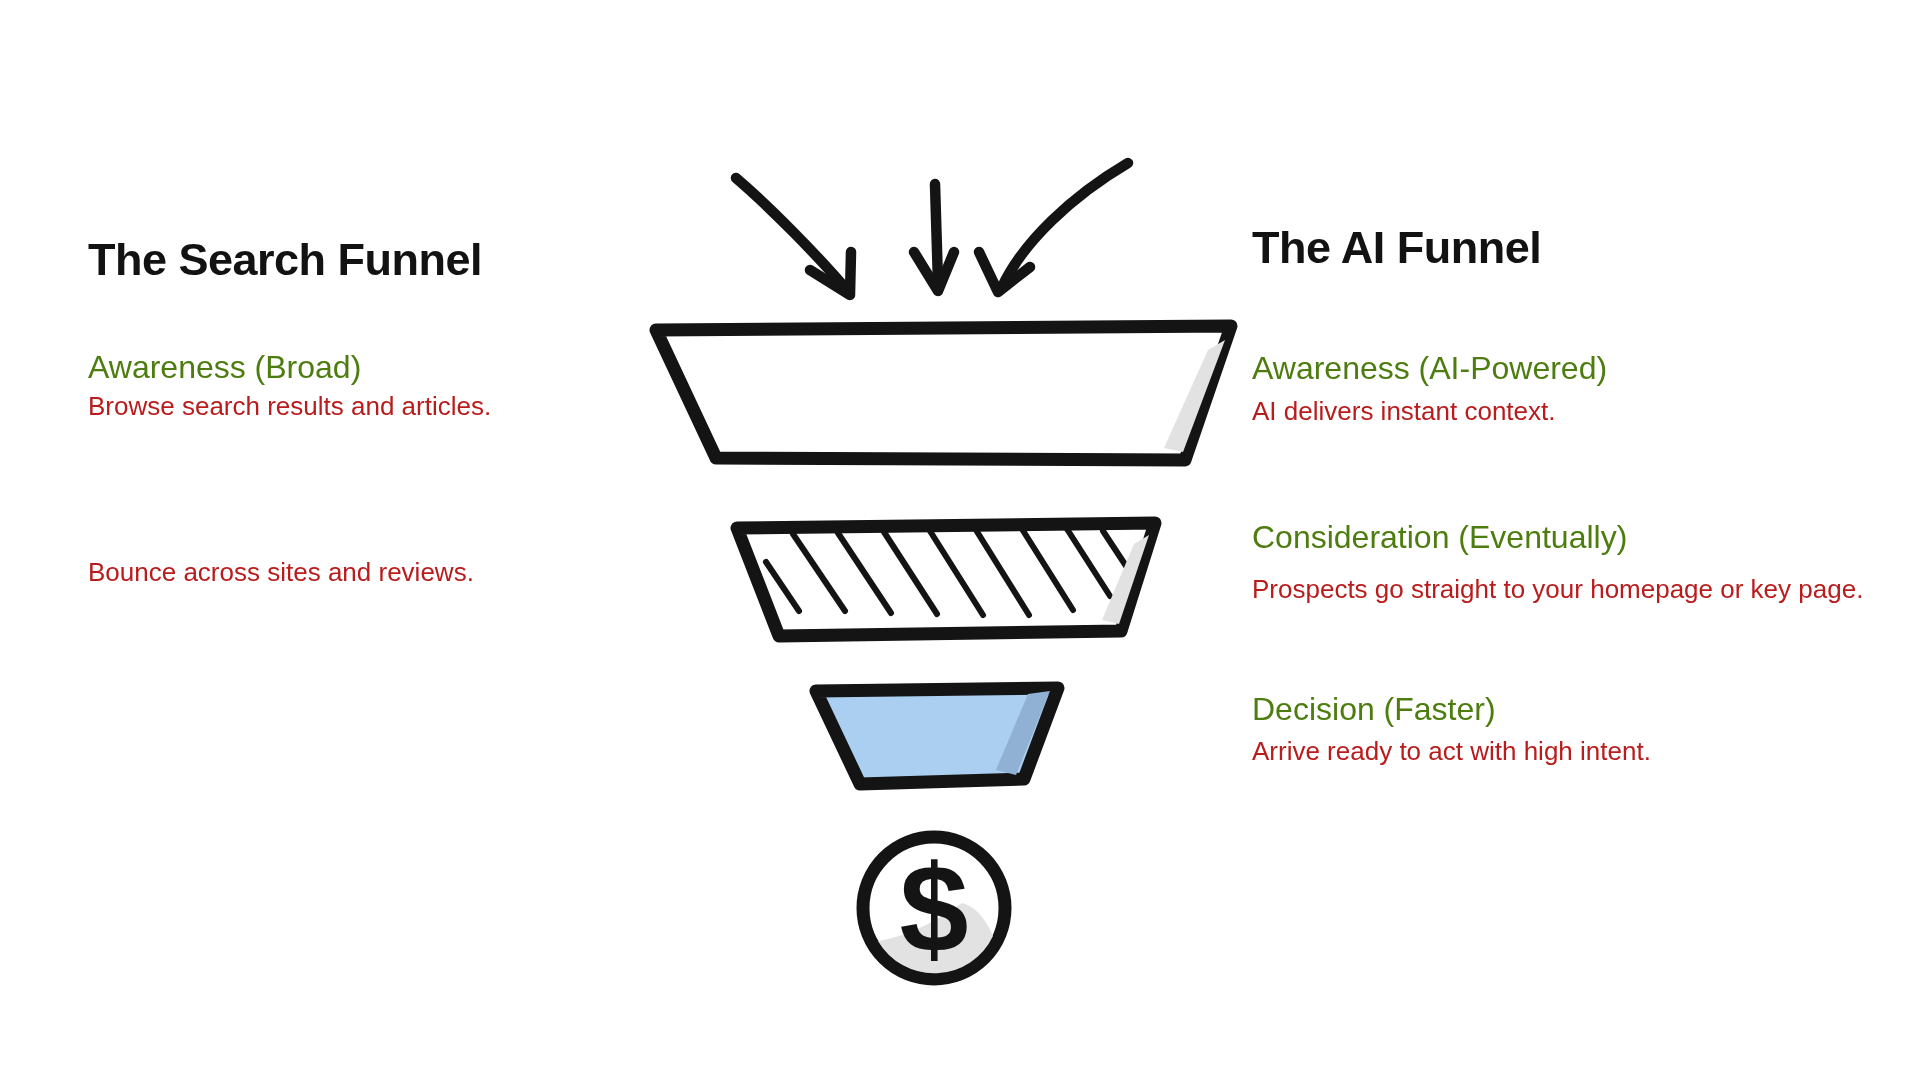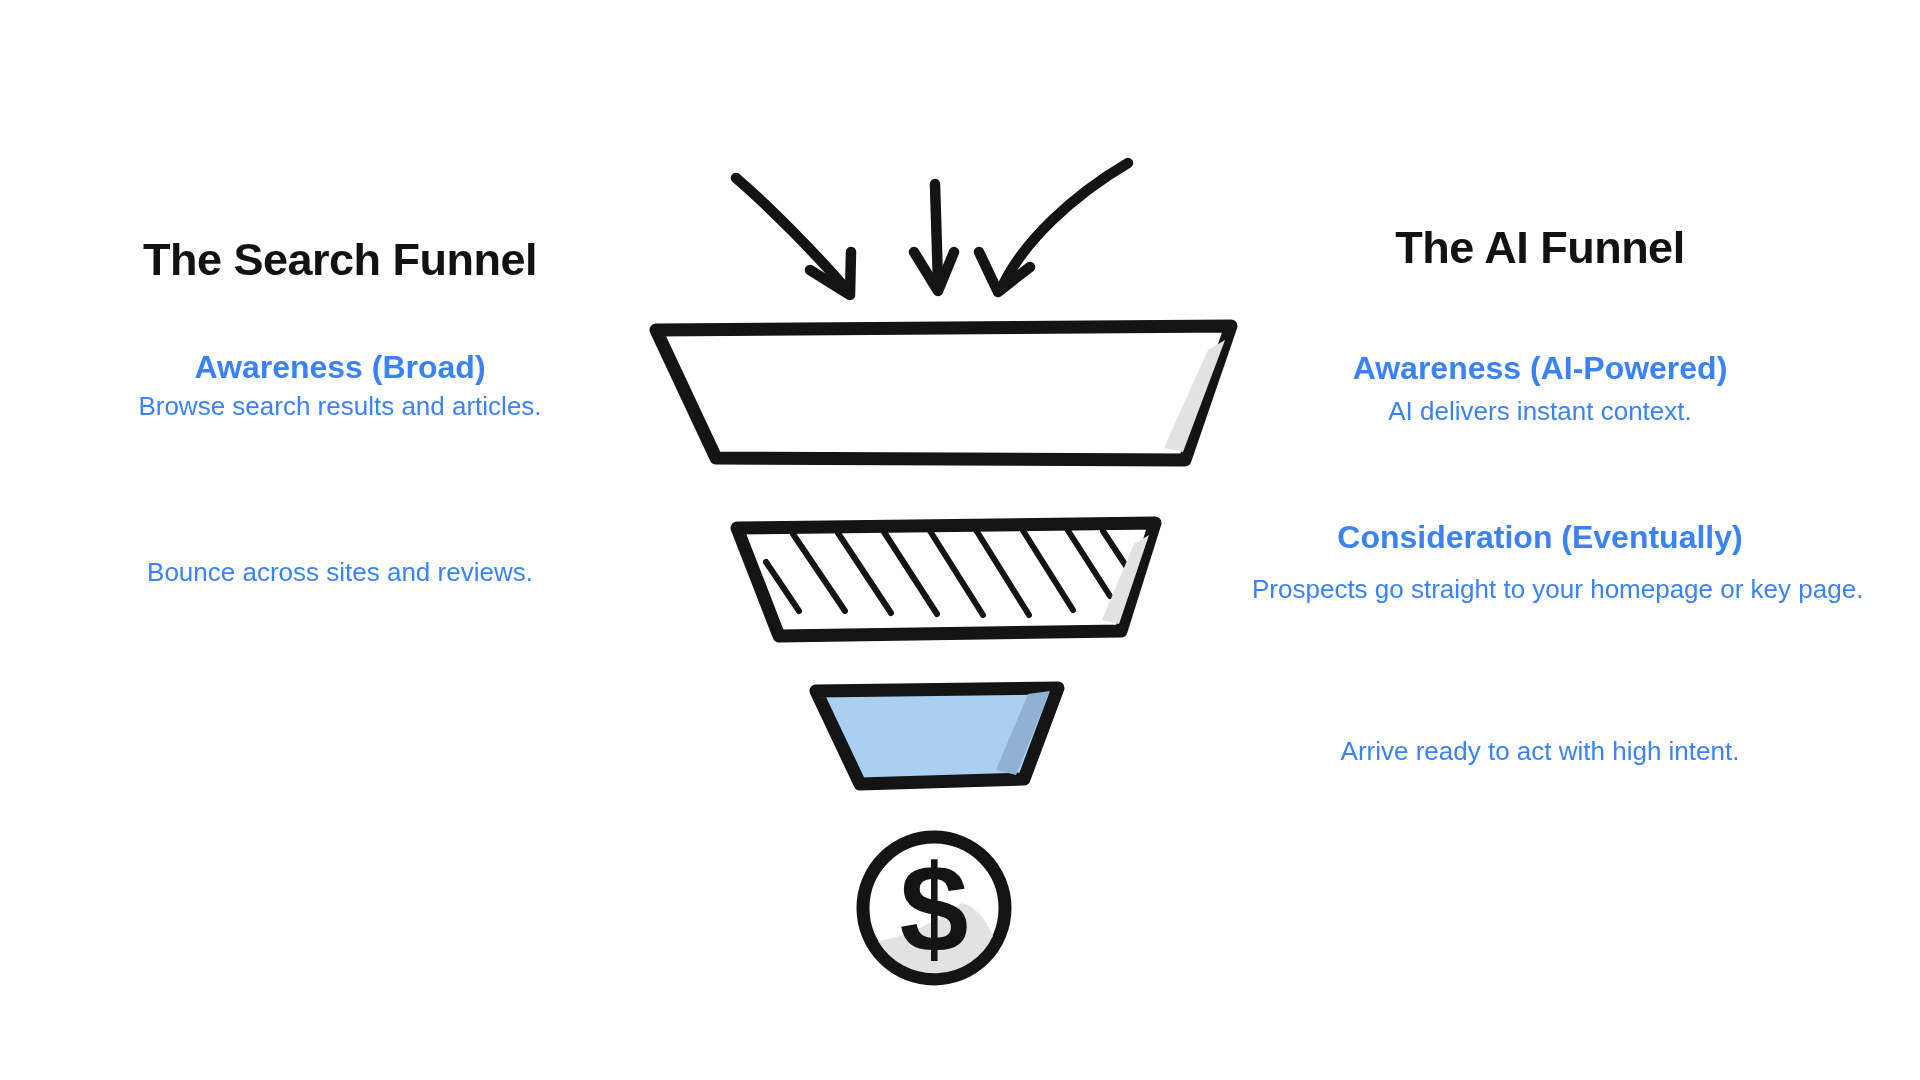--- a/index.html
+++ b/index.html
@@ -5,27 +5,27 @@
   html,body{margin:0;padding:0}
   body{
     width:1920px;height:1080px;position:relative;overflow:hidden;
     background:#ffffff;color:#161616;
     font-family:"Liberation Sans",sans-serif;
   }
   .art{position:absolute;left:0;top:0;width:1920px;height:1080px}
   .ink{stroke:#141414}
   .seg{fill:#ffffff}
   .noink{stroke:none}
-  .panel{position:absolute;top:0;height:1068px;text-align:center}
+  .panel{position:absolute;top:0;height:1068px;}
   .left-panel{left:88px;width:504px}
   .right-panel{left:1252px;width:576px}
   .panel h1,.panel h2,.panel p{position:absolute;left:0;right:0;margin:0}
   .title{font-size:45px;line-height:52px;font-weight:700;letter-spacing:-0.5px;color:#121212}
-  .stage-heading{font-size:32px;line-height:38px;font-weight:700;color:#3b82f6;white-space:nowrap}
-  .stage-desc{font-size:26px;line-height:30px;font-weight:400;color:#3b82f6;white-space:nowrap}
+  .stage-heading{font-size:32px;line-height:38px;font-weight:400;color:#4d7c0f;white-space:nowrap}
+  .stage-desc{font-size:26px;line-height:30px;font-weight:400;color:#b91c1c;white-space:nowrap}
   .dollar{font-family:"Liberation Sans",sans-serif;font-weight:700;font-size:124px;text-anchor:middle;fill:#141414}
 </style>
 </head>
 <body>
 
 <main>
 
   <svg class="art" viewBox="0 0 1920 1080" aria-hidden="true">
 
     <g fill="none" class="ink" stroke-width="10.5" stroke-linecap="round" stroke-linejoin="round">
@@ -82,16 +82,17 @@
 
   <section class="panel right-panel">
     <h1 class="title" style="top:222px">The AI Funnel</h1>
 
     <h2 class="stage-heading" style="top:349px">Awareness (AI-Powered)</h2>
     <p class="stage-desc" style="top:396px">AI delivers instant context.</p>
 
     <h2 class="stage-heading" style="top:518px">Consideration (Eventually)</h2>
     <p class="stage-desc" style="top:574px">Prospects go straight to your homepage or key page.</p>
 
+    <h2 class="stage-heading" style="top:690px">Decision (Faster)</h2>
     <p class="stage-desc" style="top:736px">Arrive ready to act with high intent.</p>
   </section>
 
 </main>
 
 </body></html>

